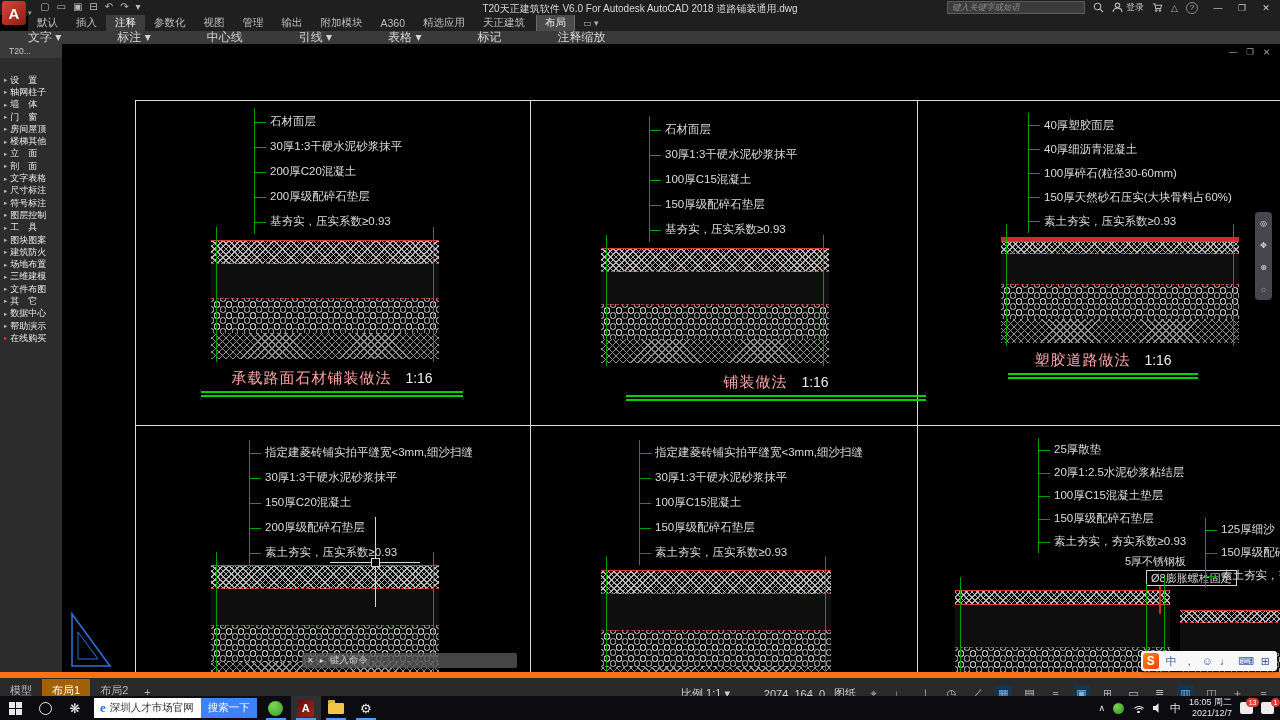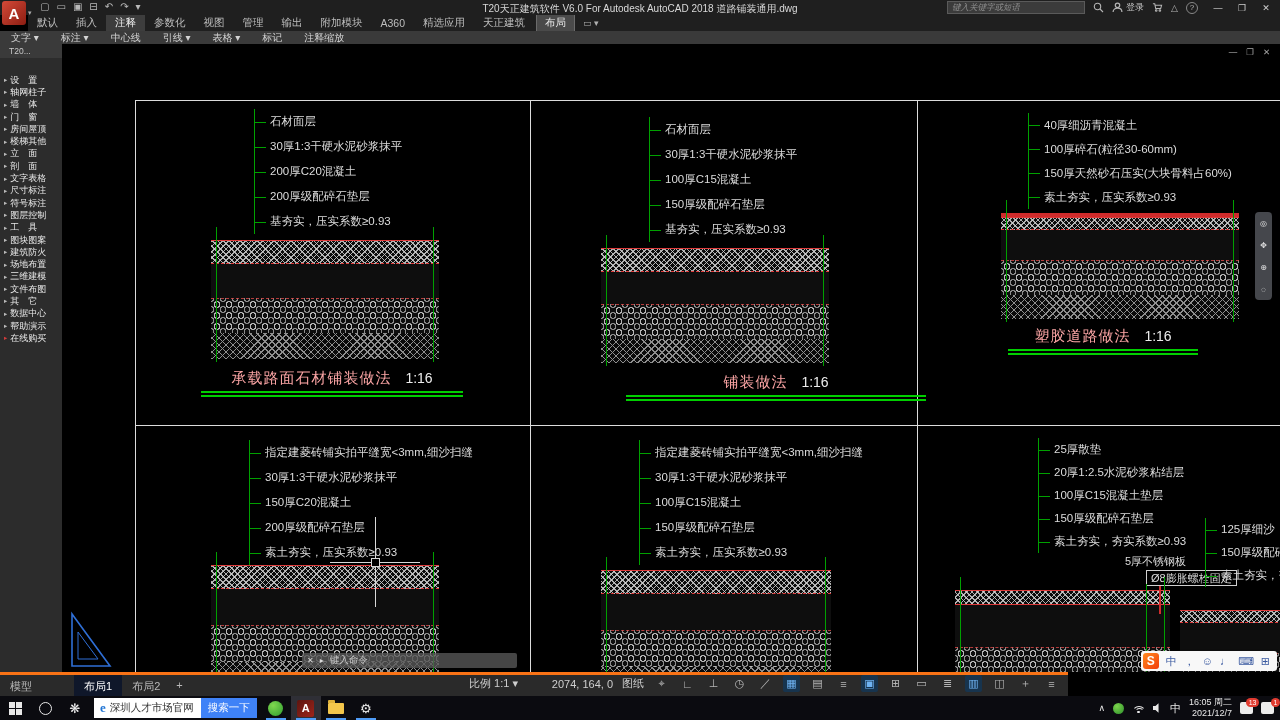--- a/index.html
+++ b/index.html
@@ -24,21 +24,21 @@
   .wbtns{display:flex;}
   .wbtn{width:24px;text-align:center;font-size:9px;color:#cfcfcf;}
   
   .rtabs{position:absolute;left:28px;top:15px;width:1252px;height:16px;background:#1f1f1f;display:flex;align-items:center;z-index:25;}
   .rtab{padding:2px 9px;font-size:10.5px;color:#bdbdbd;white-space:nowrap;}
   .rtab.active{background:#3d3d3d;color:#f0f0f0;}
   .rtab.boxed{background:#4a4a4a;border:1px solid #6b6b6b;color:#e8e8e8;padding:1px 8px;margin-left:2px;}
   .ribbon-toggle{margin-left:8px;font-size:9px;color:#b0b0b0;}
   
   .pstrip{position:absolute;left:0;top:31px;width:1280px;height:13px;background:#3a3a3a;display:flex;align-items:center;z-index:25;}
-  .pstrip .pitem{font-size:10px;color:#d4d4d4;padding:0 11px;white-space:nowrap;}
+  .pstrip .pitem{font-size:12px;color:#d4d4d4;padding:0 28px;white-space:nowrap;}
   
   .palette{position:absolute;left:0;top:44px;width:62px;height:628px;background:#2c2c2c;z-index:20;}
   .pal-head{height:14px;background:#3a3a3a;color:#c9c9c9;font-size:8.5px;line-height:14px;padding-left:9px;}
   .pal-list{margin-top:16px;}
   .pal-item{display:flex;align-items:center;height:12.3px;}
   .pal-arrow{color:#b9b9b9;font-size:6.5px;margin:0 3px 0 4px;}
   .pal-item:last-child .pal-arrow{color:#d03c3c;}
   .pal-label{color:#e9e9e9;font-size:9px;white-space:nowrap;}
   
   .draw{position:absolute;left:62px;top:44px;width:1218px;height:628px;background:#000;overflow:hidden;z-index:10;}
@@ -88,24 +88,24 @@
     display:flex;align-items:center;gap:6px;padding:0 5px;font-size:9.5px;color:#c9c9c9;}
   .cmdbar .cmd-x{color:#d8d8d8;font-size:8px;}
   .ucs{position:absolute;left:3px;top:562px;}
   
   .sogou{position:absolute;right:3px;top:651px;height:20px;background:#f8f8f8;border-radius:3px;box-shadow:0 1px 3px rgba(0,0,0,.5);
     display:flex;align-items:center;gap:7px;padding:0 7px 0 2px;z-index:50;}
   .sogou-s{width:16px;height:16px;border-radius:3px;background:linear-gradient(135deg,#ff8a1e,#f23d0c);color:#fff;
     font-weight:bold;font-size:12px;display:flex;align-items:center;justify-content:center;}
   .sogou span.sg{color:#3b5aa0;font-size:11px;line-height:1;}
   
-  .statusbar{position:absolute;left:0;top:672px;width:1068px;height:24px;background:#2a2a2a;border-top:3px solid #f97316;
-    display:flex;align-items:flex-start;z-index:40;color:#c9c9c9;font-size:11px;}
+  .statusbar{position:absolute;left:0;top:672px;width:1280px;height:24px;background:#2a2a2a;border-top:6px solid #f97316;
+    display:flex;align-items:flex-end;z-index:40;color:#c9c9c9;font-size:11px;}
   .mtab{padding:4px 10px;color:#b9b9b9;}
-  .mtab.active{background:#0f172a;color:#fff;margin-left:32px;}
+  .mtab.active{background:#a16207;color:#fff;}
   .mtab.plus{padding:4px 6px;}
   .sb-right{margin-left:auto;display:flex;align-items:center;gap:9px;padding-right:8px;}
   .sb-chip{color:#cfcfcf;white-space:nowrap;}
   .sb-coords{color:#cfcfcf;min-width:86px;text-align:right;white-space:nowrap;}
   .sb-ic{width:17px;height:17px;display:flex;align-items:center;justify-content:center;font-size:11px;color:#b5b5b5;border-radius:2px;}
   .sb-ic.on{background:#17344e;color:#6fb3f2;}
   
   .taskbar{position:absolute;left:0;top:696px;width:1280px;height:24px;background:#0b0b10;display:flex;align-items:center;z-index:60;}
   .tb-item{width:30px;height:24px;display:flex;align-items:center;justify-content:center;position:relative;}
   .win-logo{display:grid;grid-template-columns:6px 6px;grid-template-rows:6px 6px;gap:1px;}
@@ -383,20 +383,21 @@
       </div>
       <div class="tblock" style="margin:10px 0 0 95px;width:300px;">
         <span class="ttext">铺装做法</span><span class="tscale">1:16</span>
         <div class="tul"></div><div class="tul tul2"></div>
       </div>
     </div>
 
     <div class="panel" style="left:856px;top:57px;width:362px;height:324px;">
       <div class="notes" style="margin:12px 0 0 110px;--lh:24px;">
 
+      <div class="note"><span>40厚塑胶面层</span></div>
           <div class="note"><span>40厚细沥青混凝土</span></div>
           <div class="note"><span>100厚碎石(粒径30-60mm)</span></div>
           <div class="note"><span>150厚天然砂石压实(大块骨料占60%)</span></div>
           <div class="note"><span>素土夯实，压实系数≥0.93</span></div>
         </div>
       <div class="sec" style="margin:4px 0 0 83px;width:238px;">
         <div class="ly ly-red" style="height:4px;"></div>
         <div class="ly ly-hatch" style="height:11px;"></div>
         <div class="ly ly-conc" style="height:30px;"></div>
         <div class="ly ly-grav" style="height:34px;"></div>

